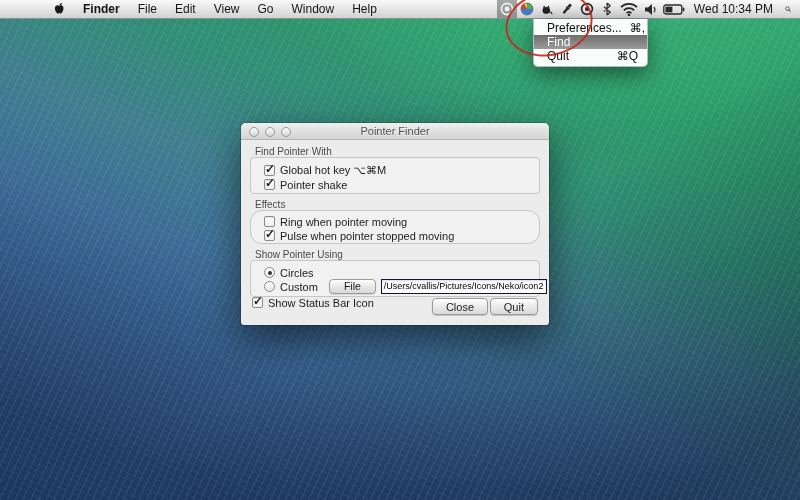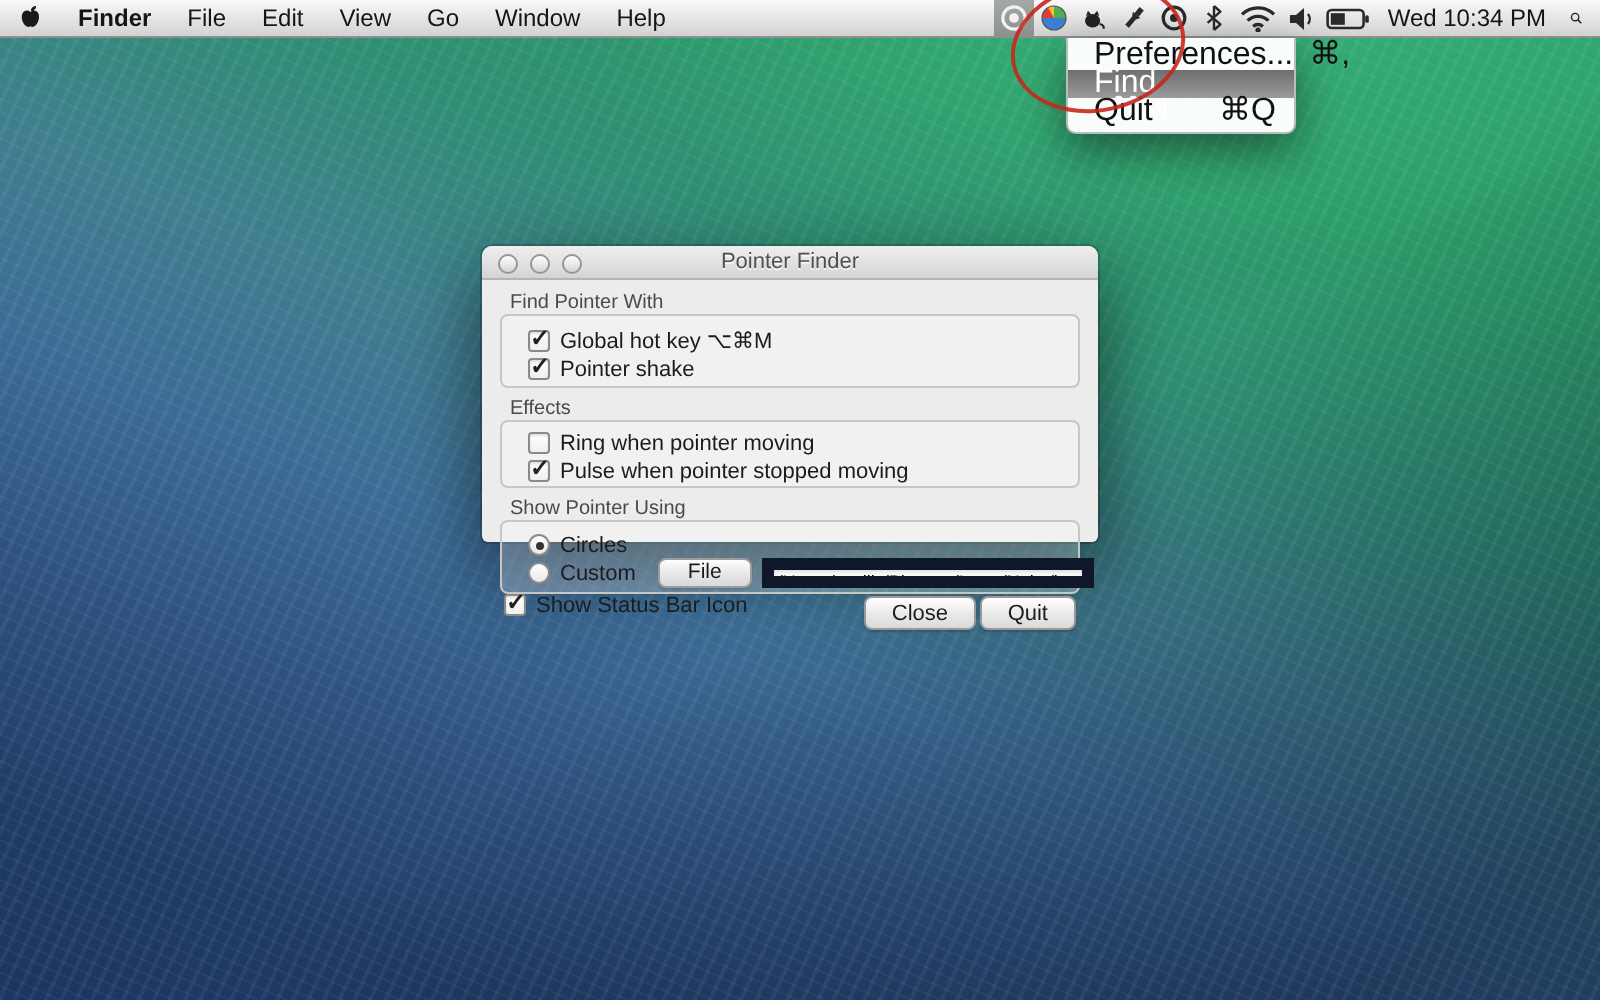--- a/index.html
+++ b/index.html
@@ -11,48 +11,48 @@
       repeating-linear-gradient(115deg, rgba(255,255,255,0.05) 0 2px, rgba(255,255,255,0) 2px 7px),
       repeating-linear-gradient(25deg, rgba(255,255,255,0.04) 0 1px, rgba(255,255,255,0) 1px 6px),
       radial-gradient(60% 45% at 72% 0%, rgba(70,210,140,0.35), rgba(0,0,0,0) 60%),
       linear-gradient(to bottom right, rgba(0,0,0,0) 55%, rgba(5,15,40,0.5) 92%),
       linear-gradient(203deg, #2fa46e 0%, #2b9a67 20%, #2f8e74 35%, #3f7e8e 48%, #3c6c96 60%, #2e517f 74%, #203c66 88%, #1a3560 100%);
   }
 
   
   .menubar { position:absolute; left:0; top:0; width:800px; height:19px;
     background:linear-gradient(#f9f9f9,#d2d2d2); border-bottom:1px solid #8f8f8f;
-    display:flex; align-items:center; font-size:12px; color:#151515; z-index:30; }
+    display:flex; align-items:center; font-size:12px; color:#151515; z-index:30;padding-left:44px; }
   .mb-left { display:flex; align-items:center; height:100%; }
   .mb-item { padding:0 9px; height:100%; display:flex; align-items:center; white-space:nowrap; }
   .mb-item.bold { font-weight:bold; }
   .mb-right { margin-left:auto; display:flex; align-items:center; height:100%; }
   .st-icon { width:20px; height:100%; display:flex; align-items:center; justify-content:center; }
   .st-icon.selected { background:rgba(20,40,35,0.38); }
   .mb-clock { padding:0 7px; white-space:nowrap; }
   .mb-spot { padding:0 9px 0 5px; }
   svg.ic { display:block; }
 
   
   .dropdown { position:absolute; left:533px; top:19px; width:115px;
     background:rgba(255,255,255,0.97); border:1px solid rgba(0,0,0,0.25); border-top:none;
     border-radius:0 0 5px 5px; box-shadow:0 8px 22px rgba(0,0,0,0.45);
-    padding:2px 0 3px 0; z-index:40; font-size:16px; color:#111; }
+    padding:2px 0 3px 0; z-index:40; font-size:12px; color:#111; }
   .dd-item { height:14px; line-height:14px; padding:0 9px 0 13px;
     display:flex; justify-content:space-between; }
   .dd-item.hl { background:linear-gradient(#6e6e6e,#9b9b9b); color:#fff;flex-direction:column; }
   .dd-short { margin-left:8px; }
 
   
   .red-circle { position:absolute; left:505px; top:-9px; width:88px; height:65px;
     border:2.5px solid rgba(197,40,28,0.9); border-radius:50%;
     transform:rotate(-12deg); z-index:60; pointer-events:none; }
 
   
-  .window { position:absolute; left:241px; top:123px; width:308px; height:148px;
+  .window { position:absolute; left:241px; top:123px; width:308px; height:202px;
     background:#ececec; border-radius:5px 5px 3px 3px;
     box-shadow:0 14px 38px rgba(0,0,0,0.55), 0 0 0 1px rgba(0,0,0,0.18);
     z-index:20; font-size:11px; color:#1c1c1c; }
   .titlebar { height:17px; border-radius:5px 5px 0 0;
     background:linear-gradient(#efefef,#d4d4d4); border-bottom:1px solid #b4b4b4;
     position:relative; display:flex; align-items:center; justify-content:center; }
   .tl-group { position:absolute; left:8px; top:3.5px; display:flex; gap:6px; }
   .tl { width:10px; height:10px; border-radius:50%; border:1px solid #979797;
     background:linear-gradient(#fdfdfd,#d5d5d5); }
   .wtitle { font-size:11px; color:#4f4f4f; text-shadow:0 1px 0 rgba(255,255,255,0.7); }
@@ -70,21 +70,21 @@
     background:linear-gradient(#ffffff,#e9e9e9); position:relative; flex:0 0 auto; }
   .radio.on::after { content:""; position:absolute; left:3px; top:3px; width:4px; height:4px;
     border-radius:50%; background:#333; }
   .opt-label { font-size:11px; white-space:nowrap; }
 
   .filebtn { height:15px; padding:0 14px; font-size:10.5px; line-height:13px;
     border:1px solid #9b9b9b; border-radius:4px;
     background:linear-gradient(#fdfdfd,#e6e6e6 55%,#d9d9d9);
     box-shadow:inset 0 1px 0 rgba(255,255,255,0.7), 0 1px 1px rgba(0,0,0,0.12);
     color:#1c1c1c; font-family:"Liberation Sans", sans-serif; }
-  .pathfield { width:166px; height:15px; background:#fff; border:6px solid #0f172a;
+  .pathfield { width:166px; height:15px; background:#fff; border:1px solid #0f172a;
     font-size:9px; line-height:13px; padding:0 2px; white-space:nowrap; overflow:hidden;
     color:#000; box-shadow:inset 0 1px 2px rgba(0,0,0,0.15); }
 
   .pushbtn { position:absolute; height:17px; padding:0 13px; font-size:11px;
     border:1px solid #999; border-radius:4px; color:#1c1c1c;
     background:linear-gradient(#ffffff,#e9e9e9 55%,#dadada);
     box-shadow:inset 0 1px 0 rgba(255,255,255,0.7), 0 1px 1px rgba(0,0,0,0.18);
     font-family:"Liberation Sans", sans-serif; }
 </style>
 </head>
@@ -219,21 +219,21 @@
       </div>
       <div class="row" style="top:20px;">
         <span class="cbox">
             <span class="ck">✓</span>
           </span>
         <span class="opt-label">Pointer shake</span>
       </div>
     </div>
 
     <div class="grp-label" style="top:76px;">Effects</div>
-    <div class="groupbox" style="top:87px; height:34px;">
+    <div class="groupbox" style="top:87px; height:34px;border-radius:12px;">
       <div class="row" style="top:4px;">
         <span class="cbox"></span>
         <span class="opt-label">Ring when pointer moving</span>
       </div>
       <div class="row" style="top:18px;">
         <span class="cbox">
             <span class="ck">✓</span>
           </span>
         <span class="opt-label">Pulse when pointer stopped moving</span>
       </div>

